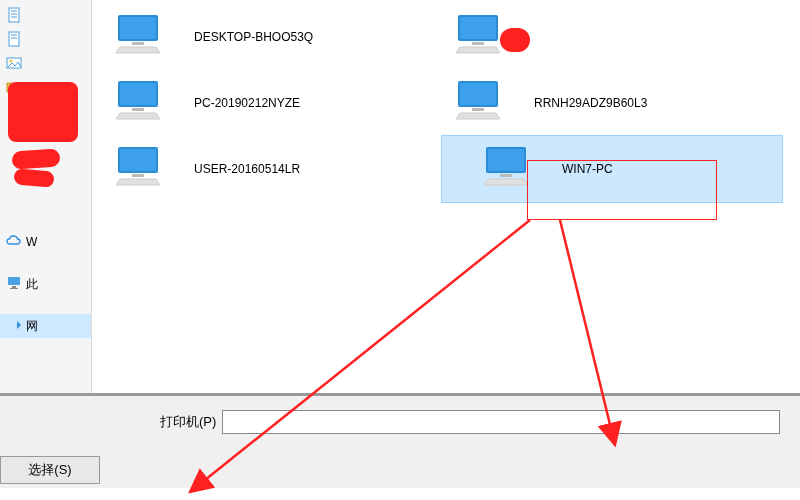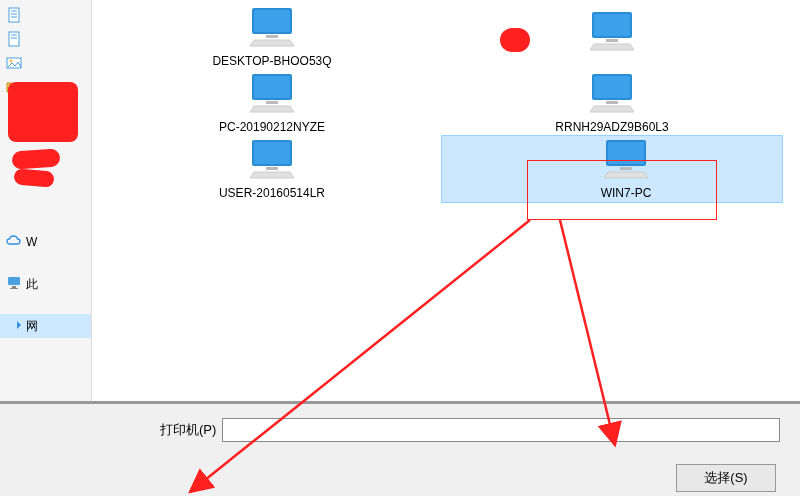--- a/index.html
+++ b/index.html
@@ -15,32 +15,32 @@
 .redact { background: #ff2020; border-radius: 8px; }
 .redact1 { position: absolute; left: 8px; top: 82px; width: 70px; height: 60px; z-index: 10; }
 .redact2 { position: absolute; left: 500px; top: 28px; width: 30px; height: 24px; z-index: 10; border-radius: 12px; }
 .redact-scribble { position: absolute; left: 6px; top: 144px; width: 60px; height: 60px; z-index: 10; }
 .redact-scribble::before, .redact-scribble::after { content: ""; position: absolute; background: #ff2020; border-radius: 10px; }
 .redact-scribble::before { width: 48px; height: 18px; top: 6px; left: 6px; transform: rotate(-4deg); }
 .redact-scribble::after { width: 40px; height: 16px; top: 26px; left: 8px; transform: rotate(5deg); }
 
 .content { flex: 1; background: #fff; padding: 4px 10px; position: relative; }
 .file-grid { display: flex; flex-wrap: wrap; align-content: flex-start; }
-.file-item { width: 340px; height: 66px; display: flex; align-items: center; gap: 0; padding: 2px 8px; cursor: pointer; flex-direction: column; }
+.file-item { width: 340px; height: 66px; display: flex; align-items: center; gap: 28px; padding: 2px 8px; cursor: pointer; }
 .file-item.selected { background: #cce8ff; outline: 1px solid #99d1ff; padding-left: 36px; }
 .file-item .pc-icon-wrap { width: 56px; height: 56px; display: flex; align-items: center; justify-content: center; }
 
 .highlight-box { position: absolute; border: 1.5px solid #ff2020; pointer-events: none; }
 .hb1 { left: 435px; top: 160px; width: 190px; height: 60px; }
 
-.bottom-panel { position: absolute; left: 0; bottom: 4px; width: 100%; height: 95px; border-top: 3px solid #999; background: #f0f0f0; padding: 14px 0 0 0; }
+.bottom-panel { position: absolute; left: 0; bottom: 12px; width: 100%; height: 95px; border-top: 3px solid #999; background: #f0f0f0; padding: 14px 0 0 0; }
 .form-row { display: flex; align-items: center; gap: 6px; padding: 0 20px 0 160px; }
 .form-label { font-size: 13px; }
 .form-input { flex: 1; height: 24px; border: 1px solid #888; padding: 2px 4px; max-width: 560px; }
-.btn-row { display: flex; justify-content: flex-end; gap: 18px; padding: 22px 24px 0 0; }
+.btn-row { display: flex; gap: 18px; padding: 22px 24px 0 0; }
 .btn { min-width: 100px; height: 28px; border: 1px solid #999; background: #e8e8e8; cursor: pointer; font-size: 13px; }
 
 .arrow-svg { position: absolute; pointer-events: none; z-index: 20; }
 
 .cloud-icon { width: 16px; height: 16px; }
 .thispc-icon, .net-icon, .doc-icon { width: 16px; height: 16px; display: inline-block; }
 </style>
 </head>
 <body>
 

